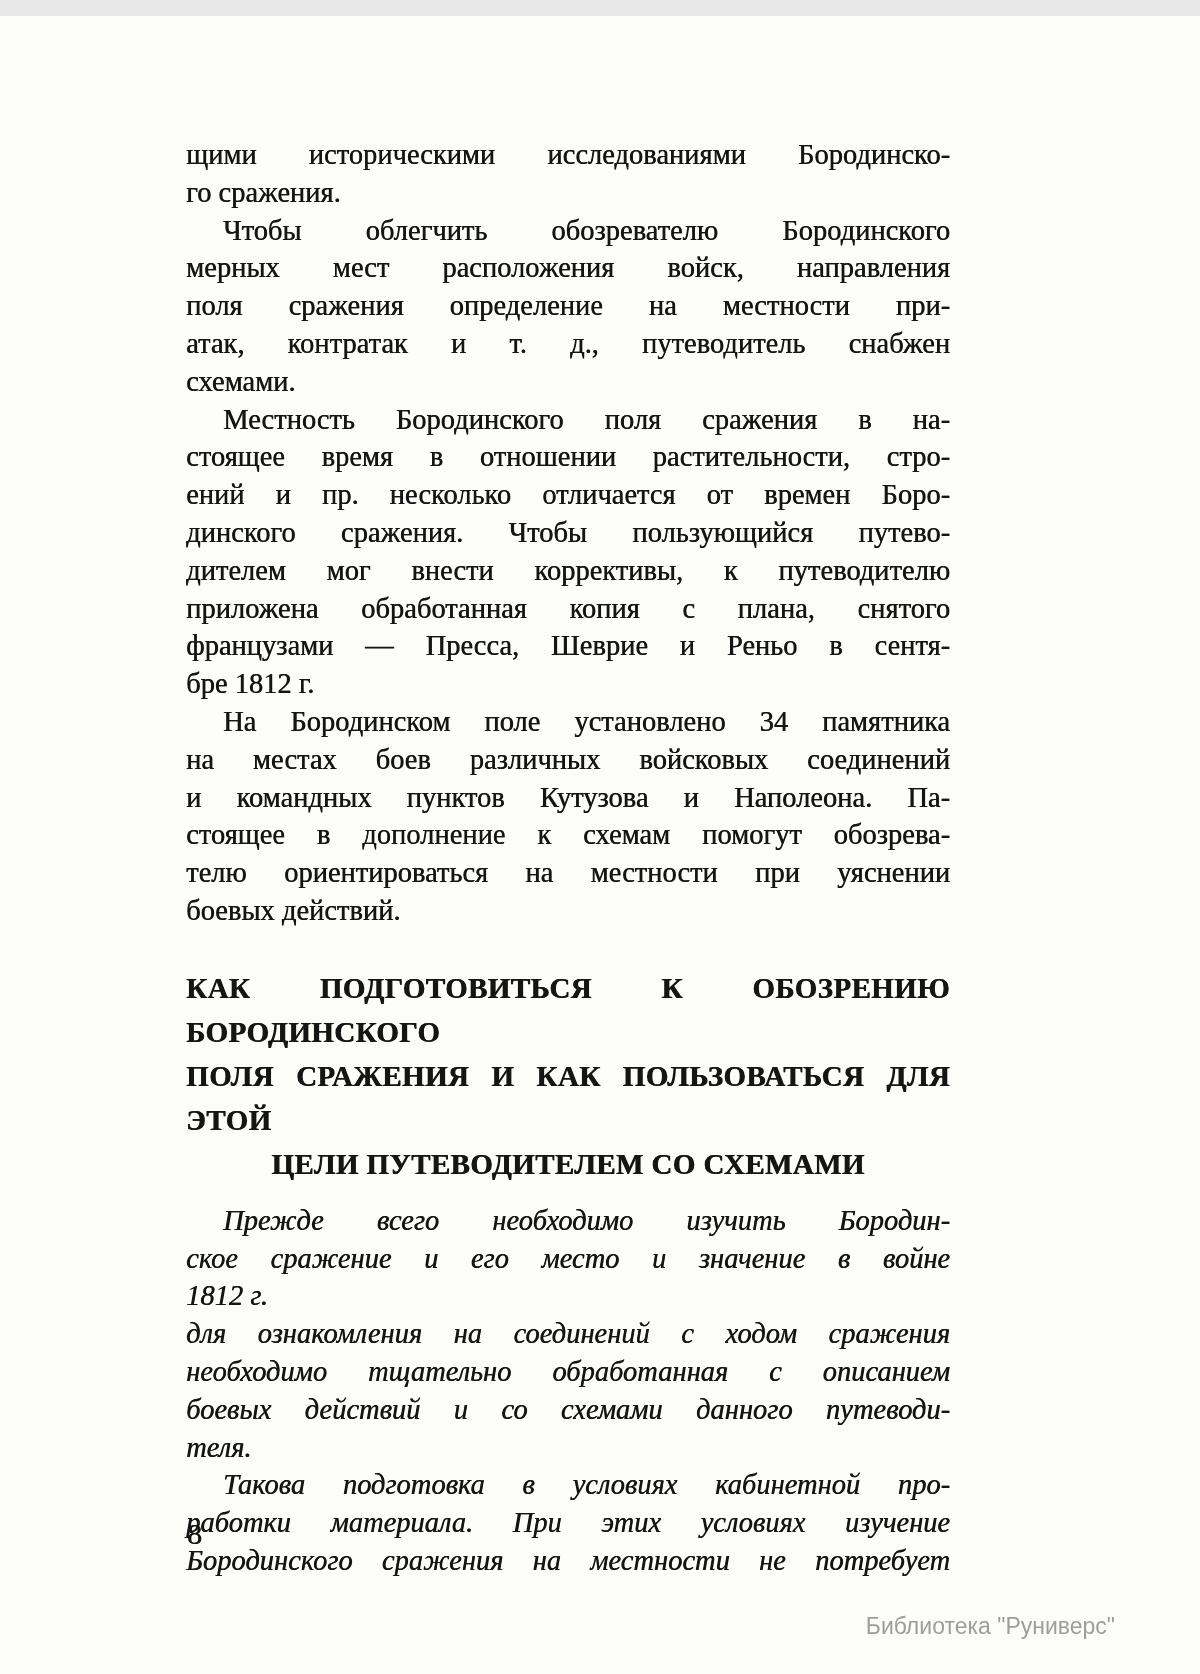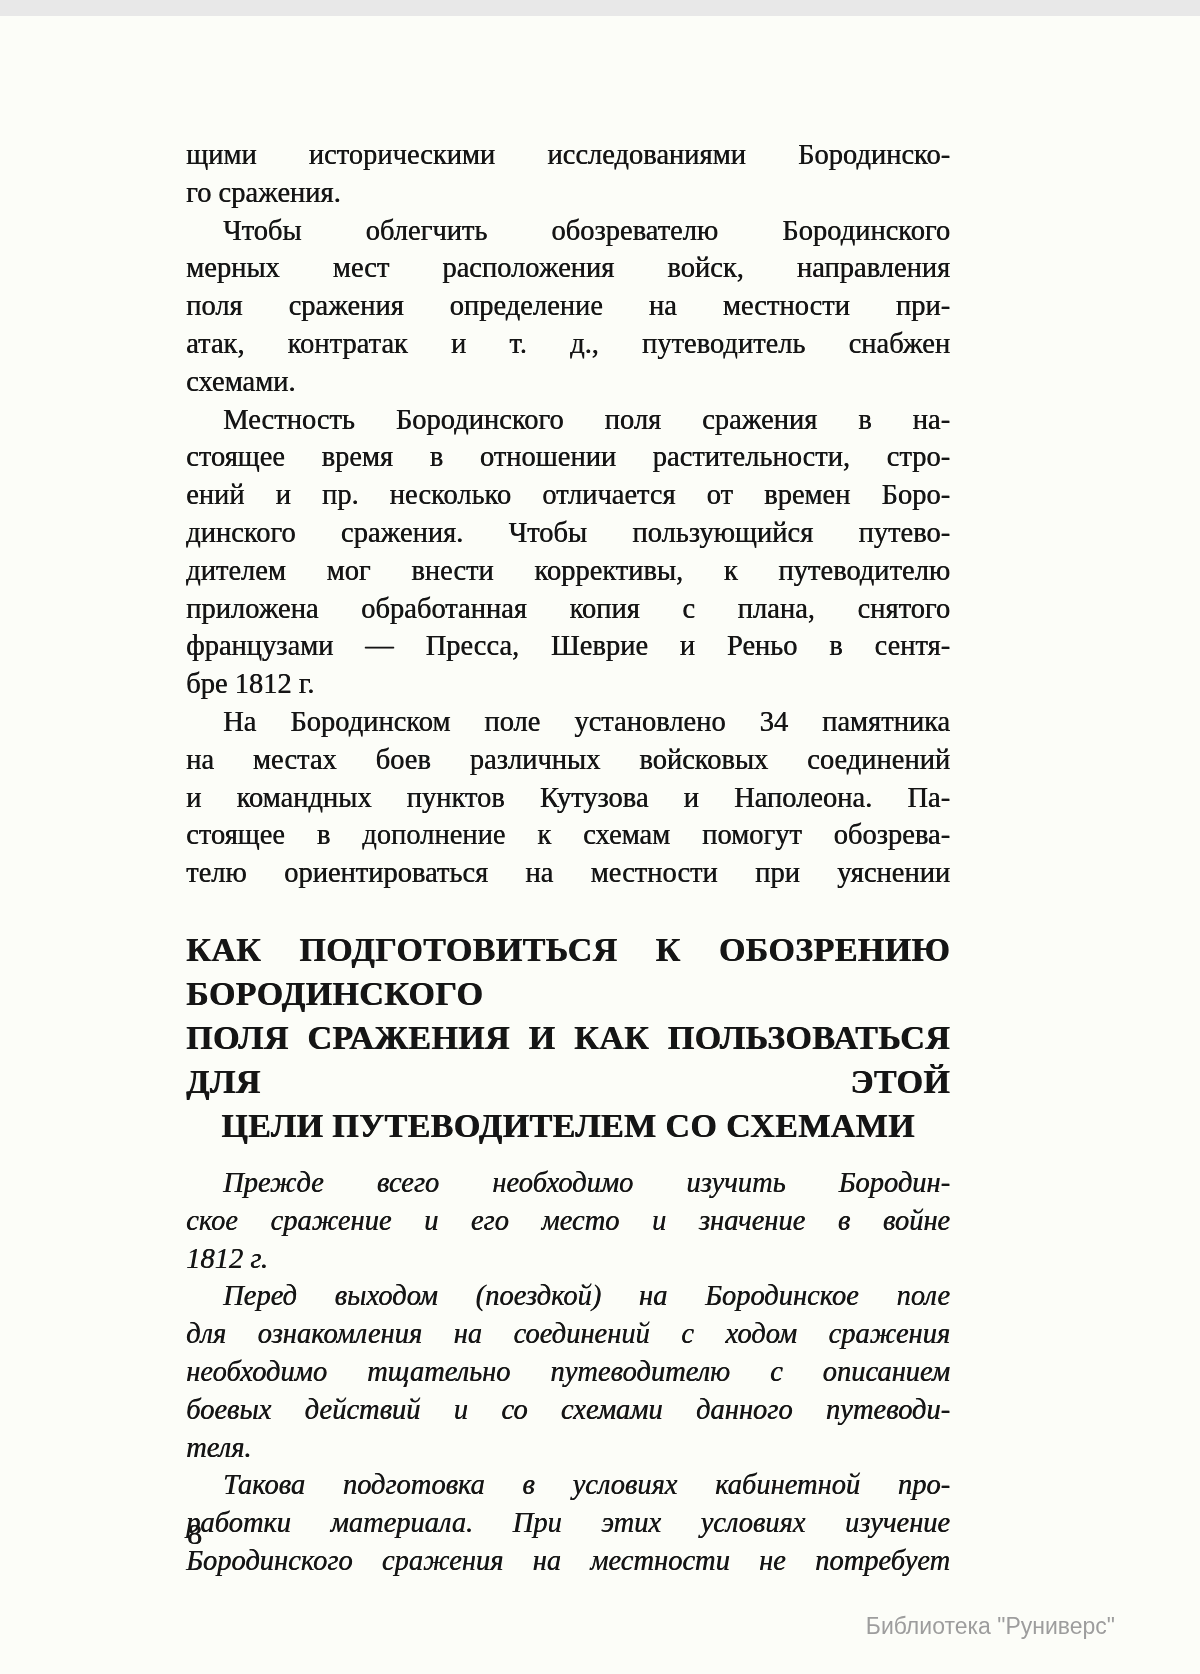--- a/index.html
+++ b/index.html
@@ -28,21 +28,21 @@
   }
   .line.end {
     text-align-last: left;
   }
   .line.ind {
     text-indent: 37px;
   }
   .heading {
     margin-top: 36px;
     font-weight: bold;
-    font-size: 34px;
+    font-size: 29px;
     line-height: 44px;
     letter-spacing: 0.4px;
   }
   .heading .hline {
     text-align: justify;
     text-align-last: justify;
     text-shadow: 0.6px 0 0 currentColor;
   }
   .heading .hline.center {
     text-align: center;
@@ -95,39 +95,39 @@
       <div class="line">французами — Пресса, Шеврие и Реньо в сентя-</div>
       <div class="line end">бре 1812 г.</div>
     </div>
 
     <div class="para">
       <div class="line ind">На Бородинском поле установлено 34 памятника</div>
       <div class="line">на местах боев различных войсковых соединений</div>
       <div class="line">и командных пунктов Кутузова и Наполеона. Па-</div>
       <div class="line">стоящее в дополнение к схемам помогут обозрева-</div>
       <div class="line">телю ориентироваться на местности при уяснении</div>
+      <div class="line end">боевых действий.</div>
     </div>
 
     <div class="heading">
       <div class="hline">КАК ПОДГОТОВИТЬСЯ К ОБОЗРЕНИЮ БОРОДИНСКОГО</div>
       <div class="hline">ПОЛЯ СРАЖЕНИЯ И КАК ПОЛЬЗОВАТЬСЯ ДЛЯ ЭТОЙ</div>
       <div class="hline center">ЦЕЛИ ПУТЕВОДИТЕЛЕМ СО СХЕМАМИ</div>
     </div>
 
     <div class="body2">
       <div class="para">
         <div class="line ind">Прежде всего необходимо изучить Бородин-</div>
         <div class="line">ское сражение и его место и значение в войне</div>
         <div class="line end">1812 г.</div>
       </div>
 
       <div class="para">
-        <div class="line ind">Перед выходом (поездкой) на Бородинское поле</div>
         <div class="line">для ознакомления на соединений с ходом сражения</div>
-        <div class="line">необходимо тщательно путеводителю с описанием</div>
+        <div class="line">необходимо тщательно обработанная с описанием</div>
         <div class="line">боевых действий и со схемами данного путеводи-</div>
         <div class="line end">теля.</div>
       </div>
 
       <div class="para">
         <div class="line ind">Такова подготовка в условиях кабинетной про-</div>
         <div class="line">работки материала. При этих условиях изучение</div>
         <div class="line">Бородинского сражения на местности не потребует</div>
       </div>
     </div>

